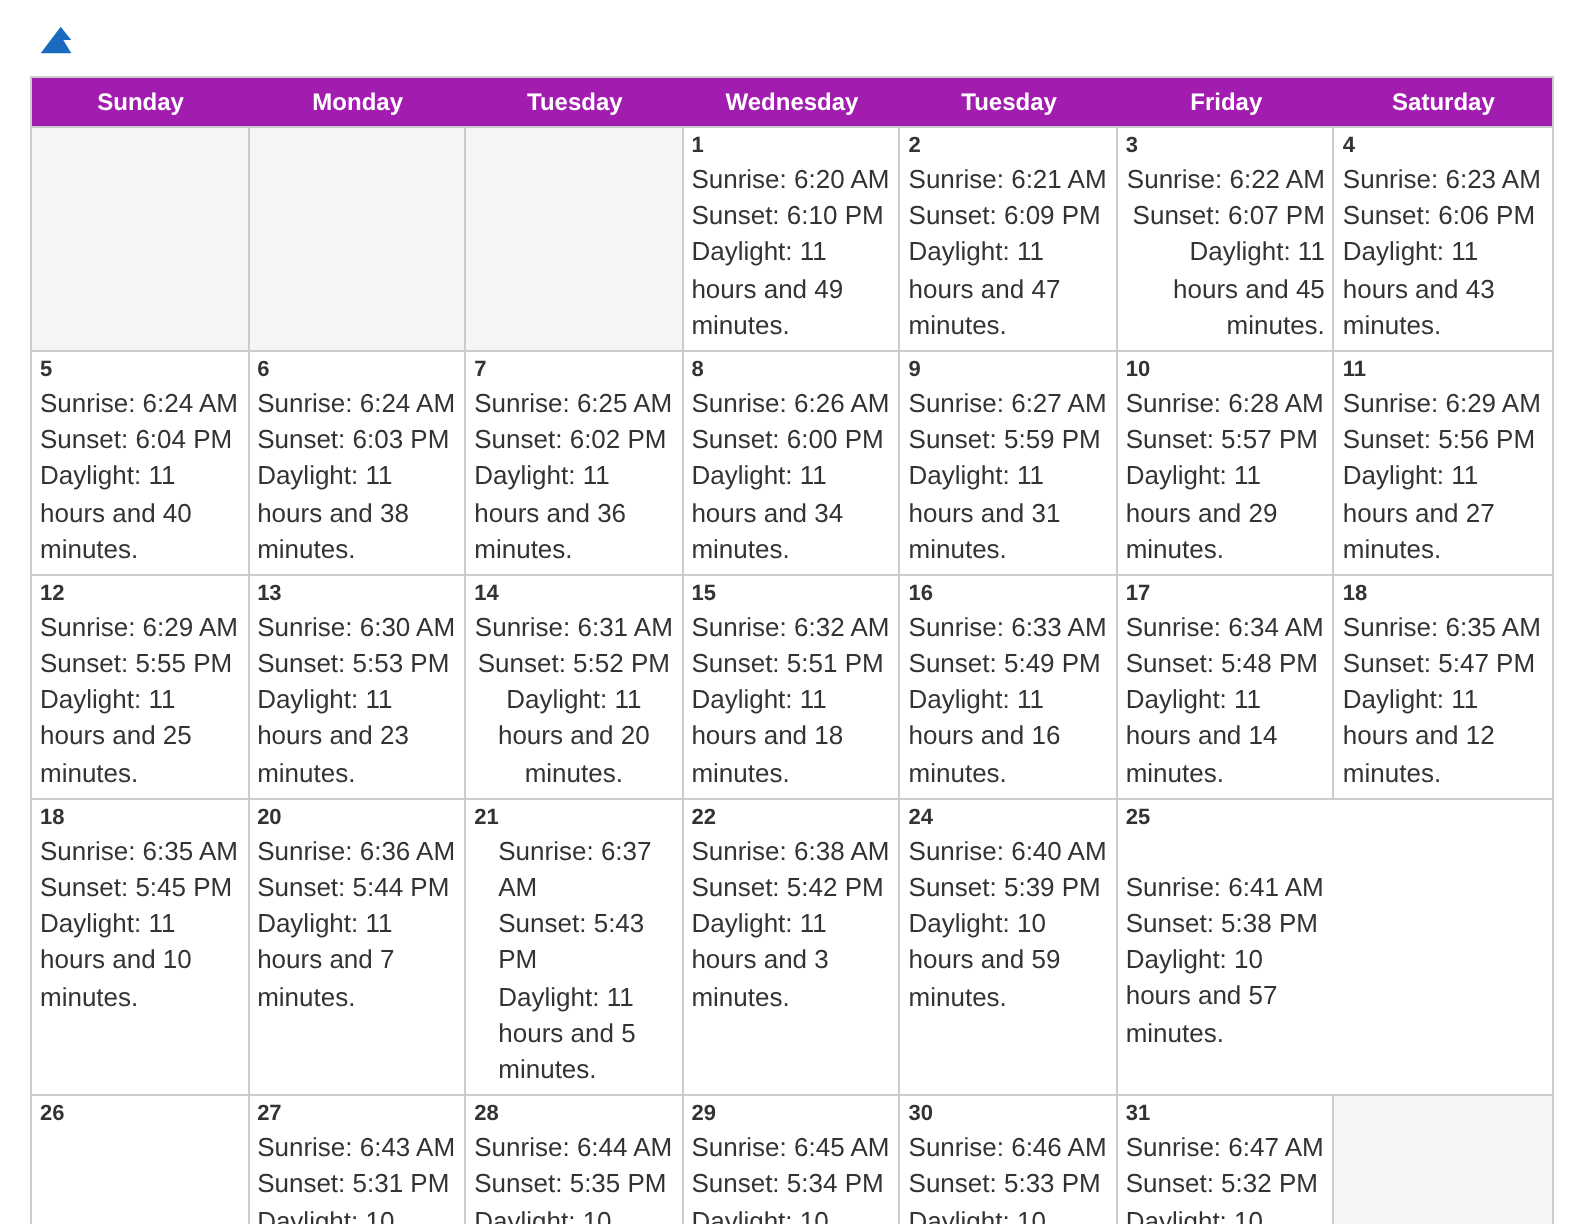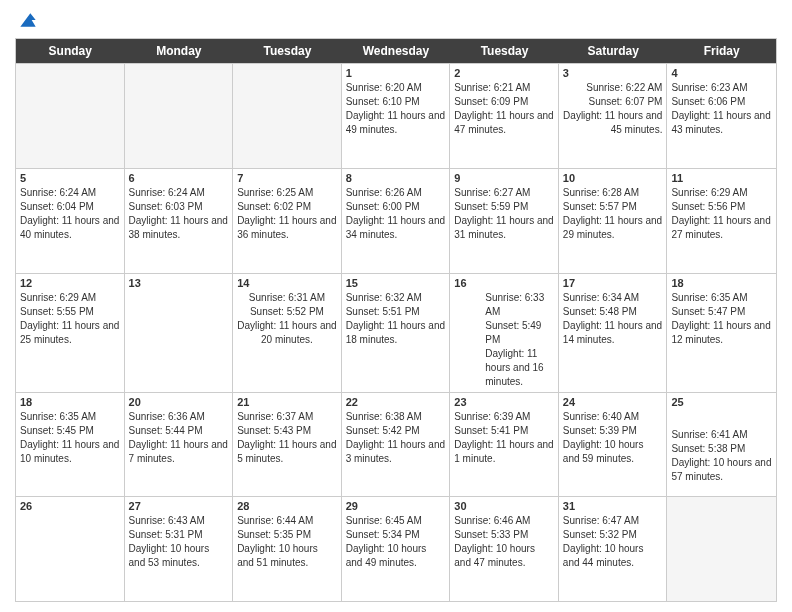--- a/index.html
+++ b/index.html
@@ -53,21 +53,21 @@
     }
     .calendar {
       flex: 1;
       display: flex;
       flex-direction: column;
       border: 1px solid #ccc;
     }
     .cal-header {
       display: grid;
       grid-template-columns: repeat(7, 1fr);
-      background: #404040;
+      background: #a21caf;
     }
     .cal-header-cell {
       color: #fff;
       font-size: 12px;
       font-weight: bold;
       text-align: center;
       padding: 5px 2px;
     }
     .cal-body {
       flex: 1;
@@ -94,21 +94,21 @@
     .cal-cell.empty {
       background: #f5f5f5;
     }
     .day-num {
       font-size: 11px;
       font-weight: bold;
       display: block;
       margin-bottom: 2px;
     }
     .cell-info {
-      font-size: 10px;
+      font-size: 13px;
       line-height: 1.4;
       color: #333;
     }
   </style>
 </head>
 <body>
 
 <div class="page">
   <div class="header">
     <div class="logo">
@@ -130,22 +130,22 @@
     </div>
   </div>
 
   <div class="calendar">
     <div class="cal-header">
     <div class="cal-header-cell">Sunday</div>
         <div class="cal-header-cell">Monday</div>
         <div class="cal-header-cell">Tuesday</div>
         <div class="cal-header-cell">Wednesday</div>
         <div class="cal-header-cell">Tuesday</div>
+        <div class="cal-header-cell">Friday</div>
         <div class="cal-header-cell">Saturday</div>
-        <div class="cal-header-cell">Friday</div>
       </div>
     <div class="cal-body">
     <div class="cal-row">
           <div class="cal-cell empty"></div>
           <div class="cal-cell empty"></div>
           <div class="cal-cell empty"></div>
           <div class="cal-cell">
             <span class="day-num">1</span>
             <div class="cell-info" style="white-space: pre-line;">Sunrise: 6:20 AM
 Sunset: 6:10 PM
@@ -216,36 +216,39 @@
         </div>
         <div class="cal-row">
           <div class="cal-cell">
             <span class="day-num">12</span>
             <div class="cell-info" style="white-space: pre-line;">Sunrise: 6:29 AM
 Sunset: 5:55 PM
 Daylight: 11 hours and 25 minutes.</div>
           </div>
           <div class="cal-cell">
             <span class="day-num">13</span>
+            <div class="cell-info" style="white-space: pre-line;">Sunrise: 6:30 AM
+Sunset: 5:53 PM
+Daylight: 11 hours and 23 minutes.</div>
           </div>
           <div class="cal-cell">
             <span class="day-num">14</span>
             <div class="cell-info" style="white-space: pre-line; text-align: center;">Sunrise: 6:31 AM
 Sunset: 5:52 PM
 Daylight: 11 hours and 20 minutes.</div>
           </div>
           <div class="cal-cell">
             <span class="day-num">15</span>
             <div class="cell-info" style="white-space: pre-line;">Sunrise: 6:32 AM
 Sunset: 5:51 PM
 Daylight: 11 hours and 18 minutes.</div>
           </div>
           <div class="cal-cell">
             <span class="day-num">16</span>
-            <div class="cell-info" style="white-space: pre-line; margin-left: 31px;">Sunrise: 6:33 AM
+            <div class="cell-info" style="white-space: pre-line;">Sunrise: 6:33 AM
 Sunset: 5:49 PM
 Daylight: 11 hours and 16 minutes.</div>
           </div>
           <div class="cal-cell">
             <span class="day-num">17</span>
             <div class="cell-info" style="white-space: pre-line;">Sunrise: 6:34 AM
 Sunset: 5:48 PM
 Daylight: 11 hours and 14 minutes.</div>
           </div>
           <div class="cal-cell">
@@ -263,35 +266,29 @@
 Daylight: 11 hours and 10 minutes.</div>
           </div>
           <div class="cal-cell">
             <span class="day-num">20</span>
             <div class="cell-info" style="white-space: pre-line;">Sunrise: 6:36 AM
 Sunset: 5:44 PM
 Daylight: 11 hours and 7 minutes.</div>
           </div>
           <div class="cal-cell">
             <span class="day-num">21</span>
-            <div class="cell-info" style="white-space: pre-line;">Sunrise: 6:37 AM
+            <div class="cell-info" style="white-space: pre-line; margin-left: 12px;">Sunrise: 6:37 AM
 Sunset: 5:43 PM
 Daylight: 11 hours and 5 minutes.</div>
           </div>
           <div class="cal-cell">
             <span class="day-num">22</span>
             <div class="cell-info" style="white-space: pre-line;">Sunrise: 6:38 AM
 Sunset: 5:42 PM
 Daylight: 11 hours and 3 minutes.</div>
-          </div>
-          <div class="cal-cell">
-            <span class="day-num">23</span>
-            <div class="cell-info" style="white-space: pre-line;">Sunrise: 6:39 AM
-Sunset: 5:41 PM
-Daylight: 11 hours and 1 minute.</div>
           </div>
           <div class="cal-cell">
             <span class="day-num">24</span>
             <div class="cell-info" style="white-space: pre-line;">Sunrise: 6:40 AM
 Sunset: 5:39 PM
 Daylight: 10 hours and 59 minutes.</div>
           </div>
           <div class="cal-cell">
             <span class="day-num">25</span>
             <div class="cell-info" style="white-space: pre-line; margin-top: 20px;">Sunrise: 6:41 AM

